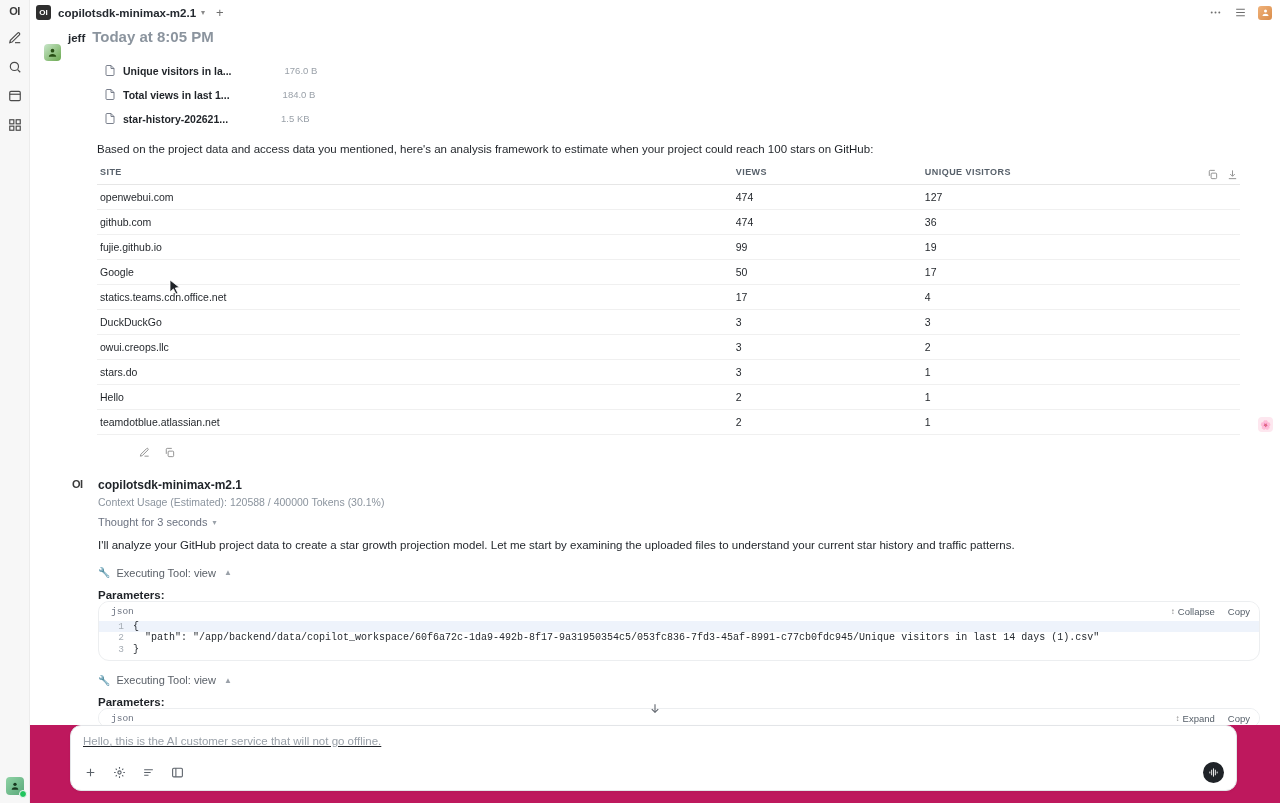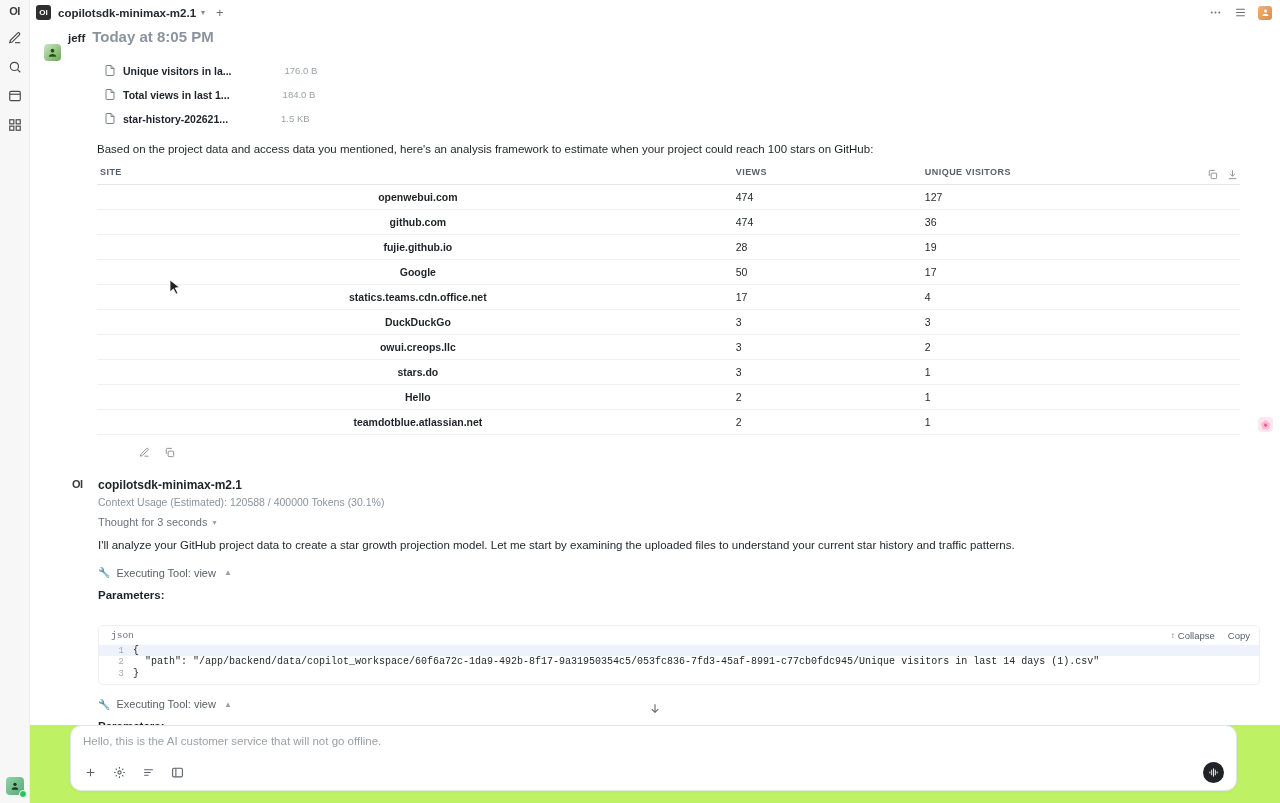--- a/index.html
+++ b/index.html
@@ -114,21 +114,21 @@
   table.sites { width: 100%; border-collapse: collapse; font-size: 10.5px; }
   table.sites th {
     text-align: left; font-size: 9px; font-weight: 700;
     color: #57606a; letter-spacing: 0.45px;
     padding: 0 0 7px 0; border-bottom: 1px solid #e6e6e6;
   }
   table.sites td {
     padding: 6px 0 6px 0; border-bottom: 1px solid #f0f0f0;
     color: #1f2328; font-size: 10.5px;
   }
-  table.sites td.site { font-weight: 700; width: 608px; padding-left: 3px; text-align: center; }
+  table.sites td.site { font-weight: 400; width: 608px; padding-left: 3px; }
   table.sites th.site { padding-left: 3px; }
   table.sites td.views, table.sites th.views { width: 180px; text-align: left; }
   table.sites td.uv, table.sites th.uv { width: 300px; text-align: left; }
   .tbl-actions {
     position: absolute; right: 18px; top: -1px;
     display: flex; gap: 9px; color: #8a8a8a;
   }
   .tbl-actions svg { width: 11px; height: 11px; }
 
   .msg-tools { margin: 9px 0 0 71px; display: flex; gap: 14px; color: #8b8b8b; }
@@ -153,21 +153,21 @@
     display: flex; align-items: center; gap: 6px;
     font-size: 11px; color: #5b6169; margin-top: 13px;
   }
   .tool-line .wrench { font-size: 10px; }
   .tool-line .chev { font-size: 8px; color: #9aa1a9; margin-left: 2px; }
   .tool-line .tl-label { color: #5b6169; }
 
   .params-label { font-size: 11.5px; font-weight: 700; margin-top: 10px; color: #1f2328; }
 
   .code-block {
-    margin-top: 24px; border: 1px solid #eceef0; border-radius: 5px;
+    margin-top: 0; border: 1px solid #eceef0; border-radius: 11px;
     background: #fff; overflow: hidden; font-size: 10px;
   }
   .cb-head {
     display: flex; align-items: center;
     padding: 4px 9px 3px 12px;
     font-family: "Liberation Mono", monospace;
     font-size: 9.5px; color: #6b7280;
     background: #fff;
   }
   .cb-actions { margin-left: auto; display: flex; align-items: center; gap: 13px; font-size: 9.5px; color: #57606a; font-family: "Liberation Sans", sans-serif; }
@@ -193,21 +193,22 @@
     position: absolute; right: 7px; top: 392px;
     width: 15px; height: 15px; border-radius: 4px;
     background: #fde7ef; display:flex;align-items:center;justify-content:center;
     font-size: 9px;
   }
 
   
   .composer-wrap {
     flex: 0 0 auto;
     padding: 0 43px 12px 40px;
-    background: #bef264;
+    background: #be185d;
+    text-decoration: underline;
   }
   .composer {
     border: 1px solid #e3e5e8; border-radius: 11px;
     background: #fff; padding: 9px 12px 7px 12px;
     box-shadow: 0 1px 3px rgba(0,0,0,0.04);
     position: relative;
   }
   .composer-input {
     font-size: 11.5px; color: #9aa1a9; min-height: 15px;
   }
@@ -378,21 +379,21 @@
                 <td class="views">474</td>
                 <td class="uv">127</td>
               </tr>
               <tr>
                 <td class="site">github.com</td>
                 <td class="views">474</td>
                 <td class="uv">36</td>
               </tr>
               <tr>
                 <td class="site">fujie.github.io</td>
-                <td class="views">28</td>
+                <td class="views">99</td>
                 <td class="uv">19</td>
               </tr>
               <tr>
                 <td class="site">Google</td>
                 <td class="views">50</td>
                 <td class="uv">17</td>
               </tr>
               <tr>
                 <td class="site">statics.teams.cdn.office.net</td>
                 <td class="views">17</td>

